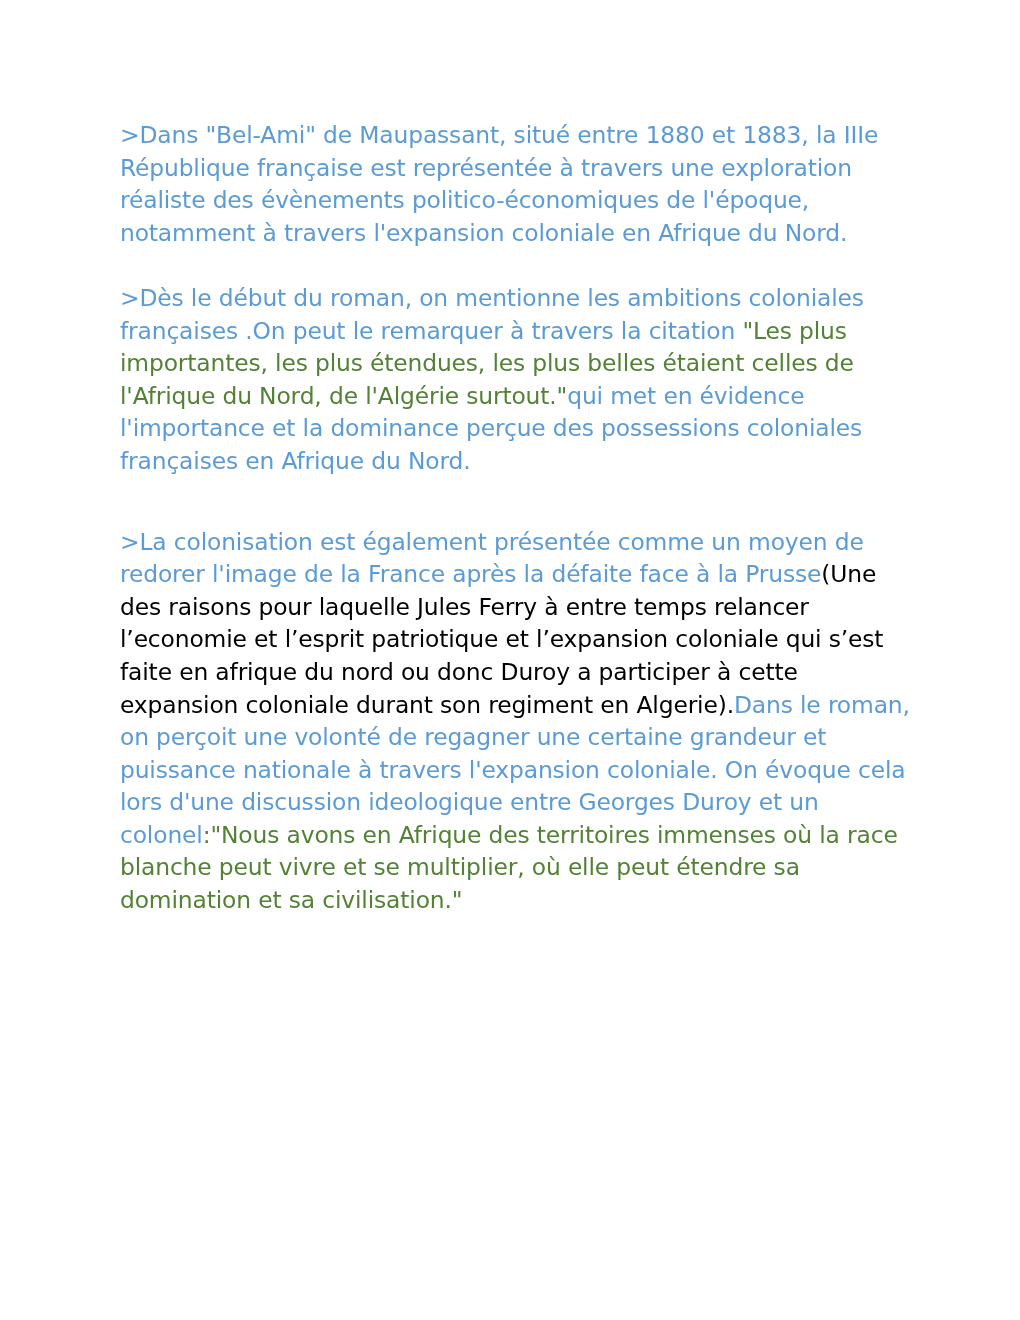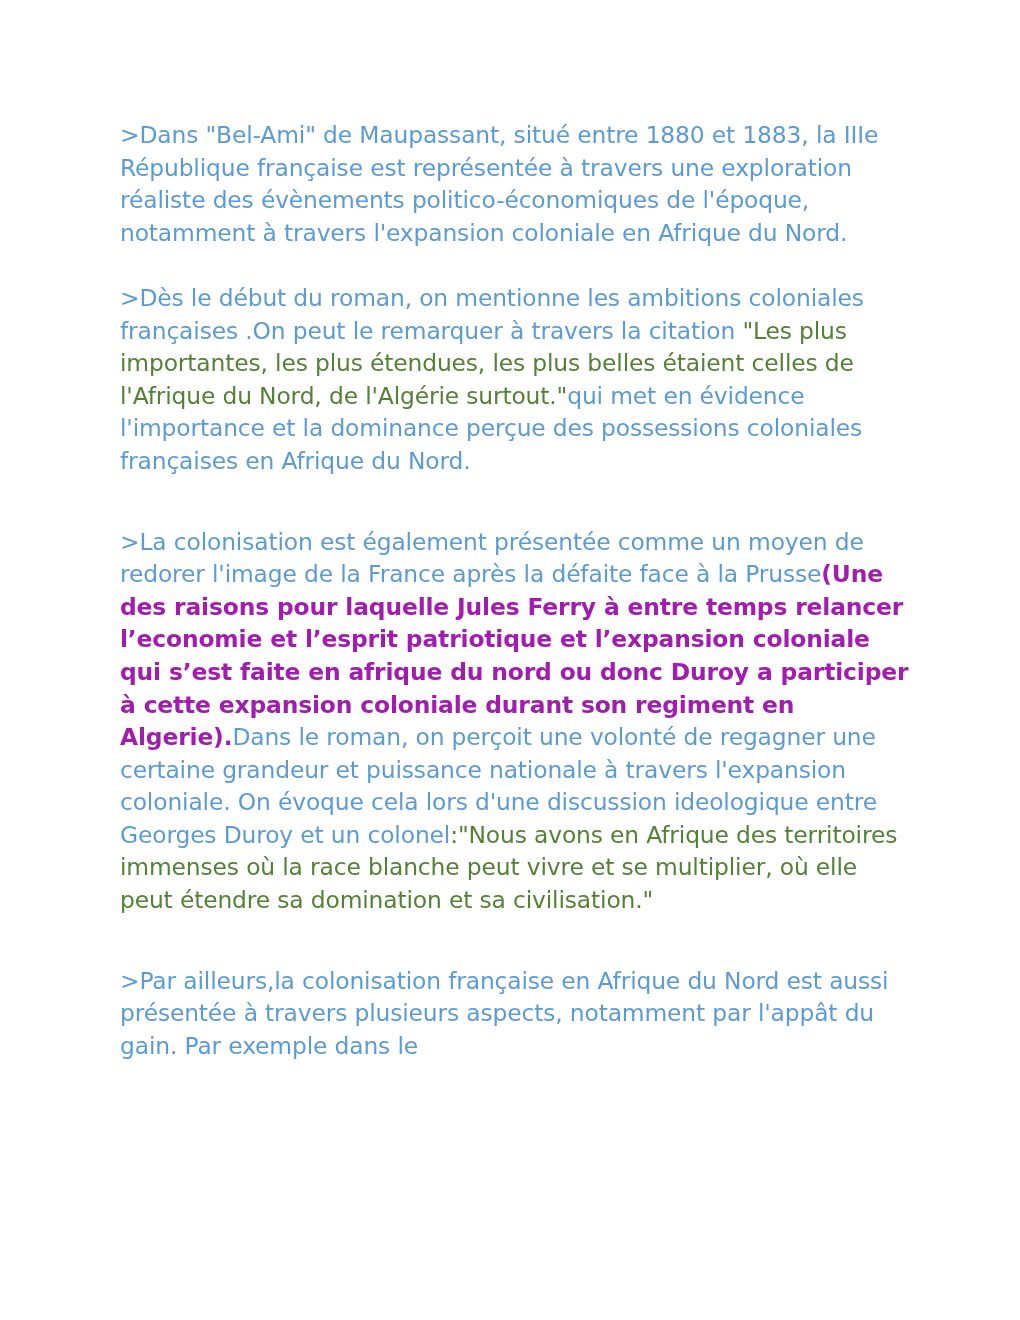--- a/index.html
+++ b/index.html
@@ -8,26 +8,25 @@
     position: absolute; left: 120px; top: 119px; width: 790px;
     font-family: "DejaVu Sans", sans-serif;
     font-size: 23.4px; line-height: 32.6px; letter-spacing: -0.15px;
     color: #5b9bd5;
   }
   .para { margin: 0; white-space: normal; }
   .gap1 { height: 32.6px; }
   .gap2 { height: 48px; }
   .blue { color: #5b9bd5; }
   .green { color: #538135; }
-  .gold { color: #a21caf; font-weight: bold; }
+  .gold { color: #000000; }
 </style>
 </head>
 <body>
 
 <div class="page">
   <p class="para"><span class="blue">&gt;Dans "Bel-Ami" de Maupassant, situé entre 1880 et 1883, la IIIe République française est représentée à travers une exploration réaliste des évènements  politico-économiques de l'époque, notamment à travers l'expansion coloniale en Afrique du Nord.</span></p>
   <div class="gap1"></div>
   <p class="para"><span class="blue">&gt;Dès le début du roman, on mentionne les ambitions coloniales françaises .On peut le remarquer à travers la citation </span><span class="green">"Les plus importantes, les plus étendues, les plus belles étaient celles de l'Afrique du Nord, de l'Algérie surtout."</span><span class="blue">qui met en évidence l'importance et la dominance perçue des possessions coloniales françaises en Afrique du Nord.</span></p>
   <div class="gap2"></div>
   <p class="para"><span class="blue">&gt;La colonisation est également présentée comme un moyen de redorer l'image de la France après la défaite face à la Prusse</span><span class="gold">(Une des raisons pour laquelle Jules Ferry à entre temps relancer l’economie et l’esprit patriotique et l’expansion coloniale qui s’est faite en afrique du nord ou donc Duroy a participer à cette expansion coloniale durant son regiment en Algerie).</span><span class="blue">Dans le roman, on perçoit une volonté de regagner une certaine grandeur et puissance nationale à travers l'expansion coloniale. On évoque cela lors d'une discussion ideologique entre Georges Duroy et un colonel</span><span class="green">:"Nous avons en Afrique des territoires immenses où la race blanche peut vivre et se multiplier, où elle peut étendre sa domination et sa civilisation."</span></p>
   <div class="gap2"></div>
-  <p class="para"><span class="blue">&gt;Par ailleurs,la colonisation française en Afrique du Nord est aussi présentée à travers plusieurs aspects, notamment par l'appât du gain. Par exemple dans le</span></p>
 </div>
 
 </body></html>

